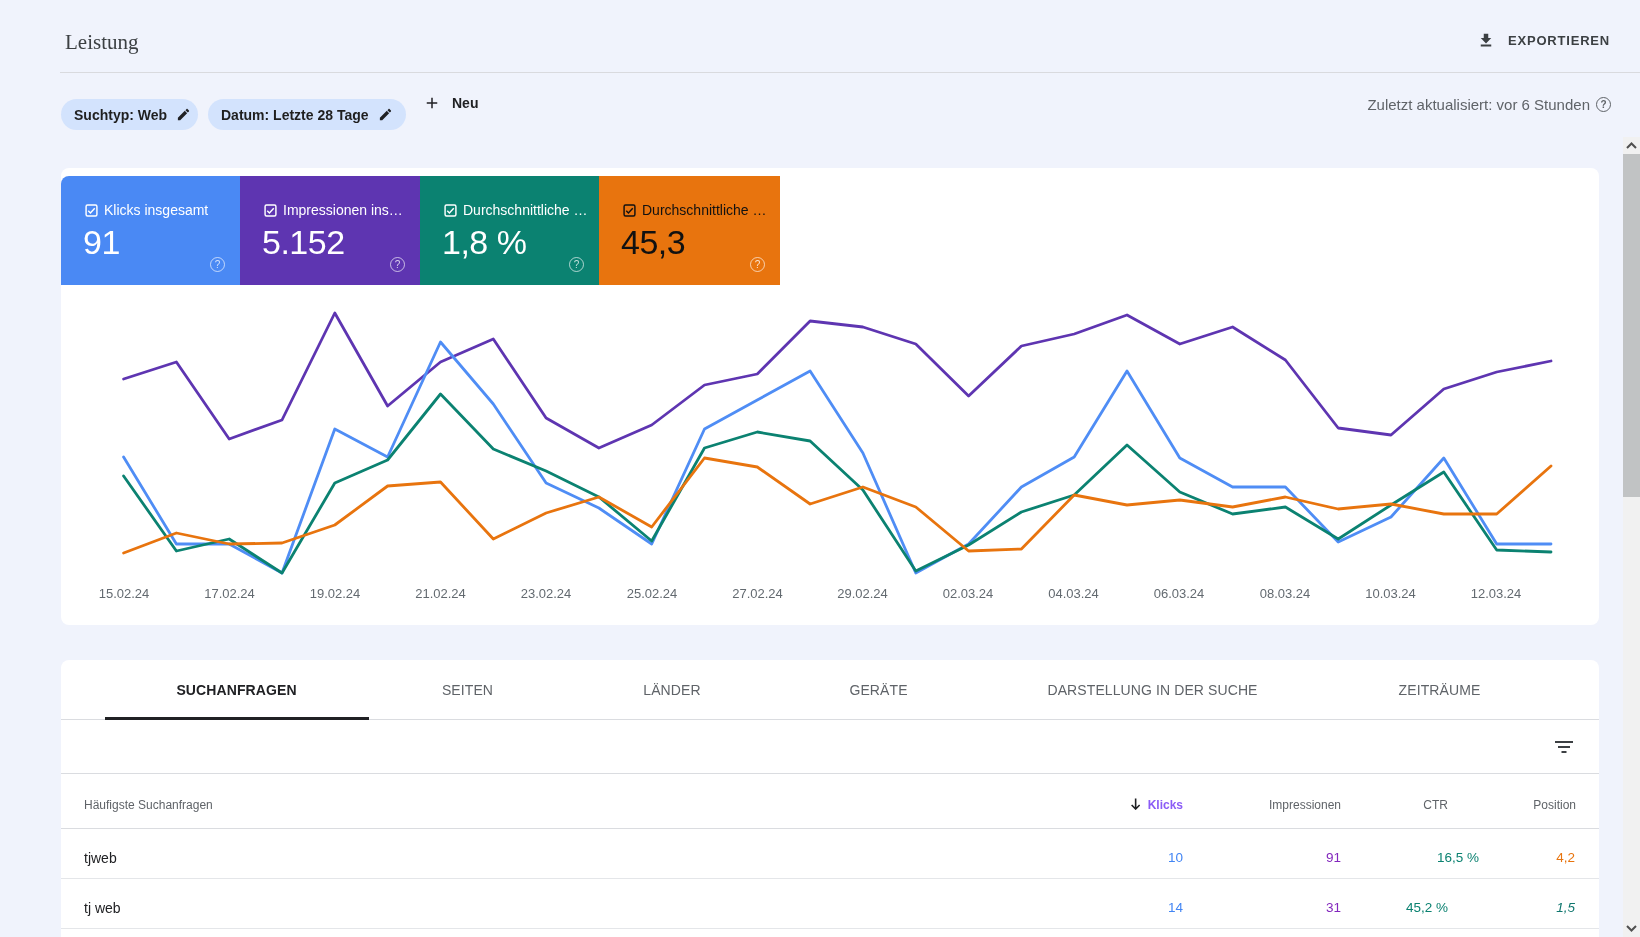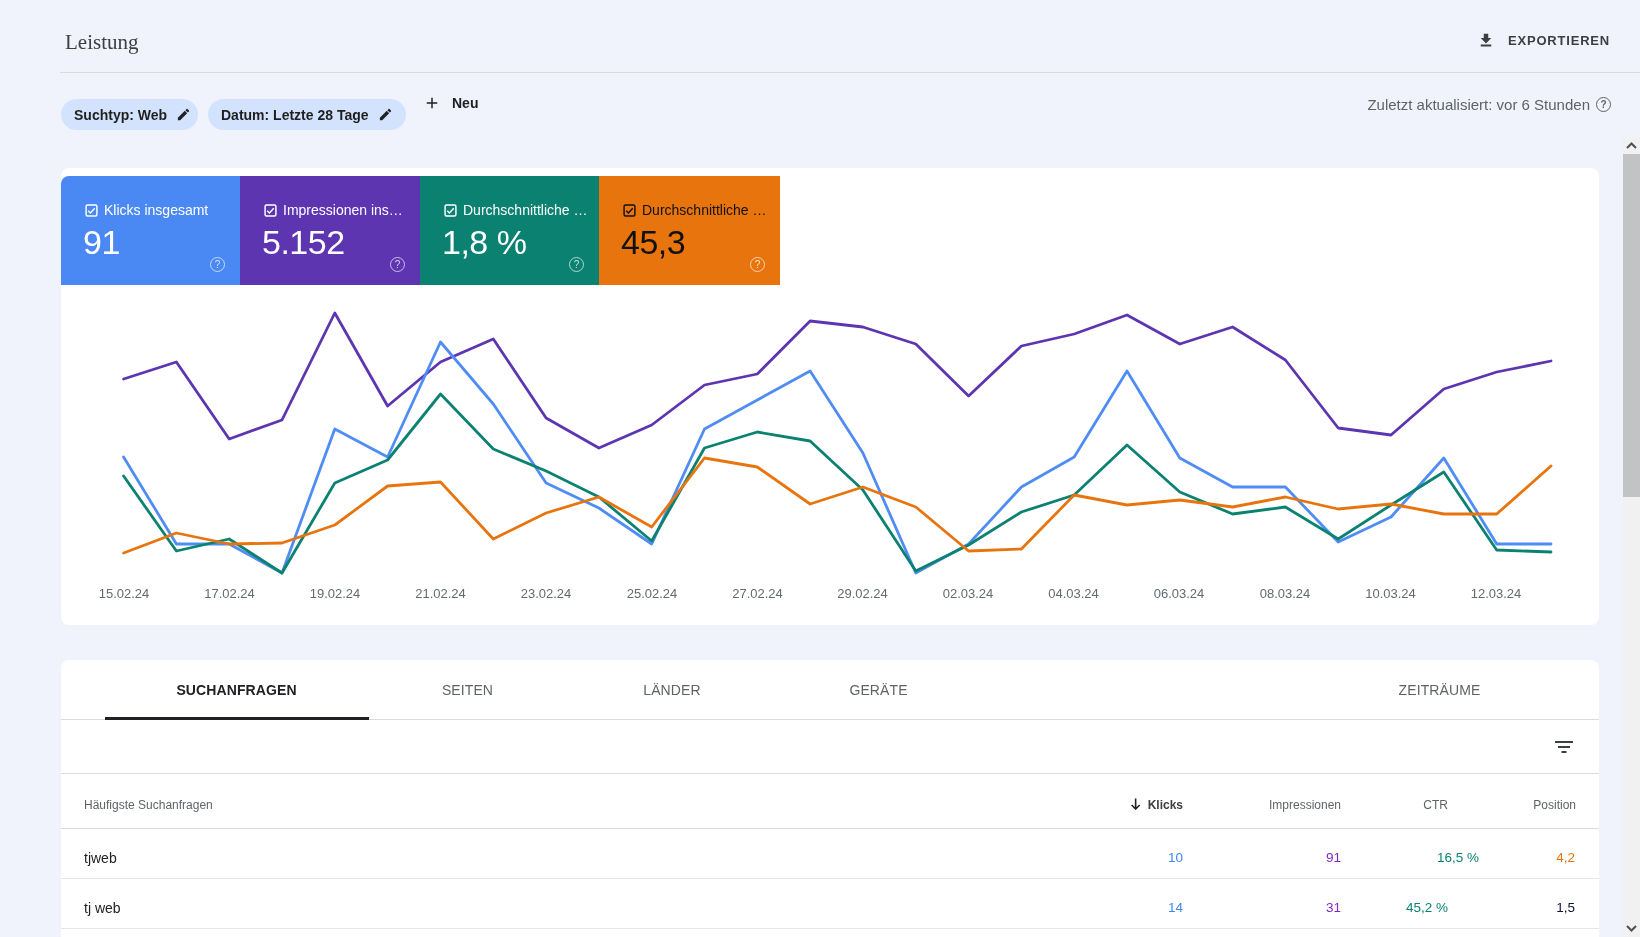--- a/index.html
+++ b/index.html
@@ -129,52 +129,53 @@
     </g>
   </svg>
 </div>
 
 <div class="abs tablecard">
   <div class="tabs">
     <div class="tab active" style="left:175.5px;">SUCHANFRAGEN</div>
     <div class="tab" style="left:406.5px;">SEITEN</div>
     <div class="tab" style="left:611px;">LÄNDER</div>
     <div class="tab" style="left:817.5px;">GERÄTE</div>
+    <div class="tab" style="left:1091.5px;">DARSTELLUNG IN DER SUCHE</div>
     <div class="tab" style="left:1378.5px;">ZEITRÄUME</div>
     <div class="underline"></div>
   </div>
   <div class="filterrow">
     <svg style="position:absolute; right:26px; top:21px;" width="18" height="12" viewBox="0 0 18 12" fill="#3c4043">
         <rect x="0" y="0" width="18" height="2"></rect>
         <rect x="3" y="5" width="12" height="2"></rect>
         <rect x="6.5" y="10" width="5" height="2"></rect>
       </svg>
   </div>
   <div class="thead">
     <div class="cell-l">Häufigste Suchanfragen</div>
-    <div class="cell-r" style="left:1122px; color:#404040; font-weight:bold;"><svg width="10" height="12" viewBox="0 0 10 12" style="margin-right:7px; vertical-align:-1px;" fill="none" stroke="#202124" stroke-width="1.6">
+    <div class="cell-r" style="left:1122px; color:#8b5cf6; font-weight:bold;"><svg width="10" height="12" viewBox="0 0 10 12" style="margin-right:7px; vertical-align:-1px;" fill="none" stroke="#202124" stroke-width="1.6">
           <path d="M5 0.5v10M1 7l4 4 4-4"></path>
         </svg>Klicks</div>
     <div class="cell-r" style="left:1280px;">Impressionen</div>
     <div class="cell-r" style="left:1387px;">CTR</div>
     <div class="cell-r" style="left:1515px;">Position</div>
   </div>
   <div class="trow" style="top:169px;">
     <div class="cell-l">tjweb</div>
     <div class="cell-r" style="left:1122px; color:#4285f4;">10</div>
     <div class="cell-r" style="left:1280px; color:#8328bd;">91</div>
     <div class="cell-r" style="left:1418px; color:#0b8271;">16,5&nbsp;%</div>
     <div class="cell-r" style="left:1514px; color:#e8740e;">4,2</div>
   </div>
   <div class="trow" style="top:219px;">
     <div class="cell-l">tj web</div>
     <div class="cell-r" style="left:1122px; color:#4285f4;text-align:right;">14</div>
     <div class="cell-r" style="left:1280px; color:#8328bd;">31</div>
     <div class="cell-r" style="left:1387px; color:#0b8271;">45,2&nbsp;%</div>
-    <div class="cell-r" style="left:1514px; color:#0f172a;">1,5</div>
+    <div class="cell-r" style="left:1514px; color:#0f766e;font-style:italic;">1,5</div>
   </div>
 </div>
 
 <div class="abs scroll">
   <div class="btn" style="top:0;">
       <svg width="11" height="7" viewBox="0 0 11 7">
         <path d="M1 6l4.5-4.5L10 6" fill="none" stroke="#505050" stroke-width="2"></path>
       </svg>
     </div>
   <div class="thumb"></div>

